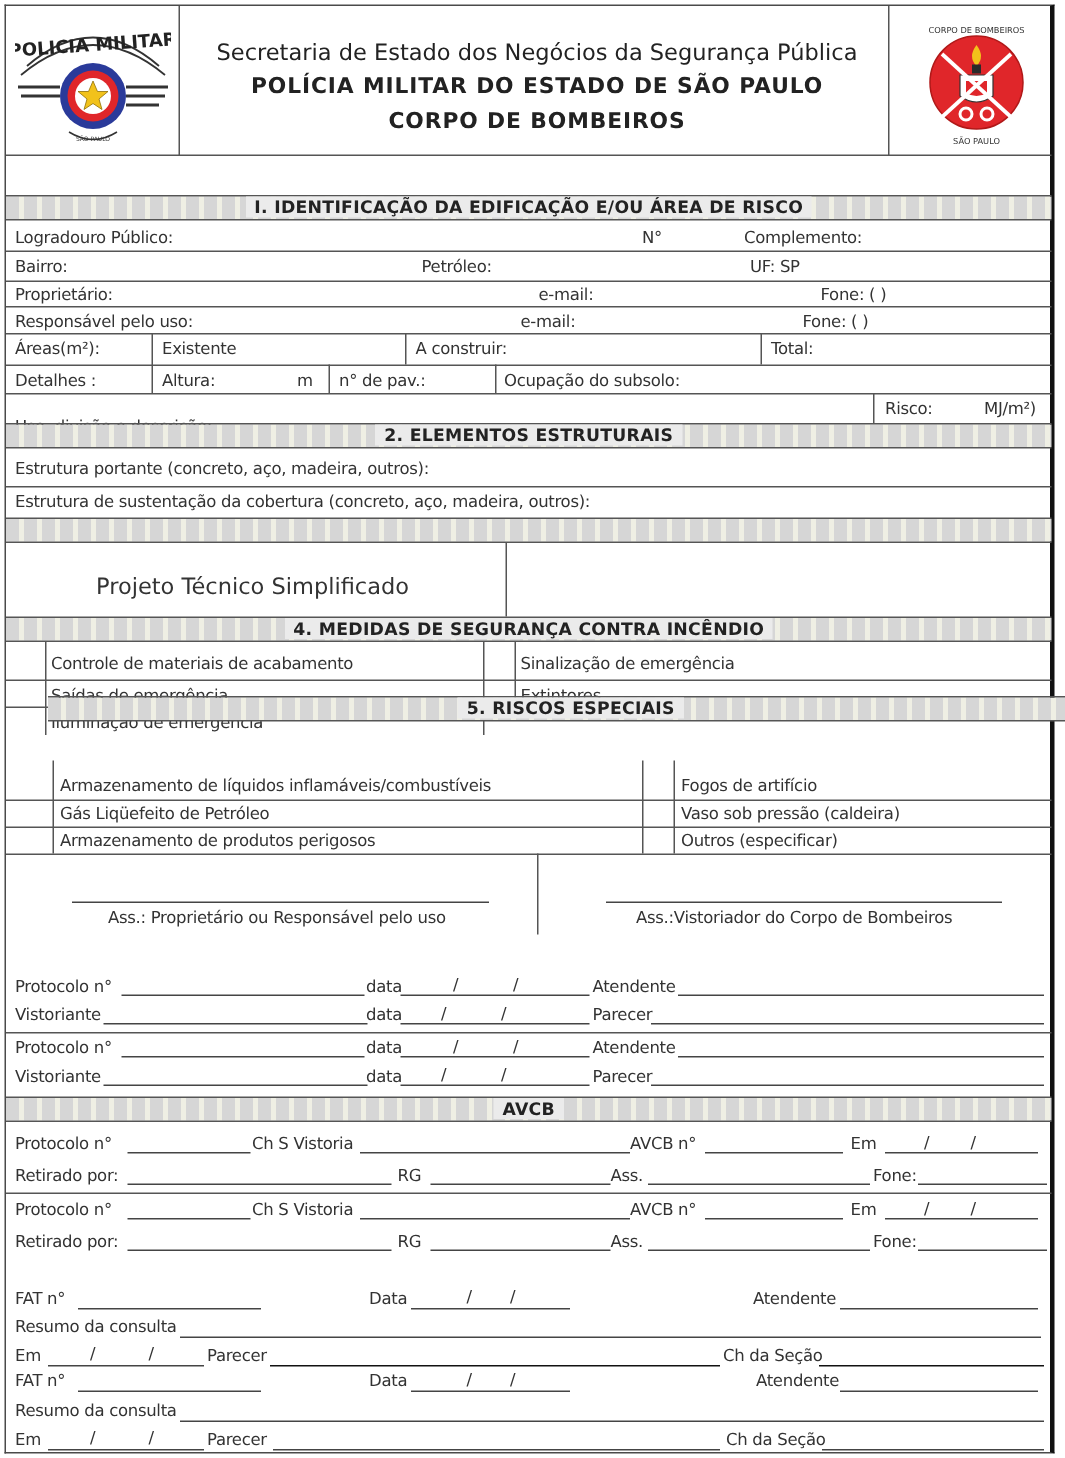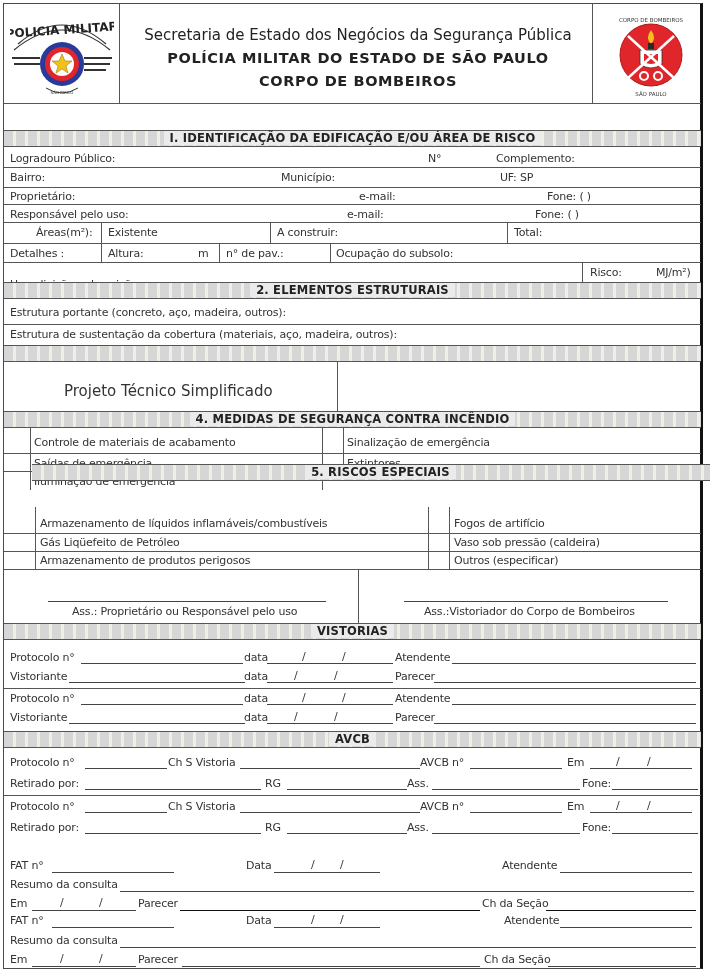--- a/index.html
+++ b/index.html
@@ -87,35 +87,35 @@
   <div class="hline" style="left:0;top:200px;width:697px;"></div>
   <div class="hline" style="left:0;top:218px;width:697px;"></div>
   <div class="hline" style="left:0;top:239px;width:697px;"></div>
   <div class="hline" style="left:0;top:258px;width:697px;"></div>
 
   <div class="abs txt" style="left:6px;top:148px;">Logradouro Público:</div>
   <div class="abs txt" style="left:424px;top:148px;">N°</div>
   <div class="abs txt" style="left:492px;top:148px;">Complemento:</div>
 
   <div class="abs txt" style="left:6px;top:167px;">Bairro:</div>
-  <div class="abs txt" style="left:277px;top:167px;">Município:</div>
+  <div class="abs txt" style="left:277px;top:167px;">Petróleo:</div>
   <div class="abs txt" style="left:496px;top:167px;">UF: SP</div>
 
   <div class="abs txt" style="left:6px;top:186px;">Proprietário:</div>
   <div class="abs txt" style="left:355px;top:186px;">e-mail:</div>
   <div class="abs txt" style="left:543px;top:186px;">Fone: (   )</div>
 
   <div class="abs txt" style="left:6px;top:204px;">Responsável pelo uso:</div>
   <div class="abs txt" style="left:343px;top:204px;">e-mail:</div>
   <div class="abs txt" style="left:531px;top:204px;">Fone: (   )</div>
 
   <div class="vline" style="left:97px;top:218px;height:40px;"></div>
   <div class="vline" style="left:266px;top:218px;height:21px;"></div>
   <div class="vline" style="left:503px;top:218px;height:21px;"></div>
-  <div class="abs txt" style="left:6px;top:222px;margin-left:26px;">Áreas(m²):</div>
+  <div class="abs txt" style="left:6px;top:222px;">Áreas(m²):</div>
   <div class="abs txt" style="left:104px;top:222px;">Existente</div>
   <div class="abs txt" style="left:273px;top:222px;">A construir:</div>
   <div class="abs txt" style="left:510px;top:222px;">Total:</div>
 
   <div class="vline" style="left:215px;top:239px;height:19px;"></div>
   <div class="vline" style="left:326px;top:239px;height:19px;"></div>
   <div class="abs txt" style="left:6px;top:243px;">Detalhes :</div>
   <div class="abs txt" style="left:104px;top:243px;">Altura:</div>
   <div class="abs txt" style="left:194px;top:243px;">m</div>
   <div class="abs txt" style="left:222px;top:243px;">n° de pav.:</div>
@@ -124,21 +124,21 @@
   <div class="vline" style="left:578px;top:258px;height:20px;"></div>
   <div class="abs txt" style="left:6px;top:262px;margin-top:12px;">Uso, divisão e descrição:</div>
   <div class="abs txt" style="left:586px;top:262px;">Risco:</div>
   <div class="abs txt" style="left:652px;top:262px;">MJ/m²)</div>
 
   <div class="band" style="top:278px;">
     <div class="band-title center"><span>2. ELEMENTOS ESTRUTURAIS</span></div>
   </div>
   <div class="abs txt" style="left:6px;top:302px;">Estrutura portante (concreto, aço, madeira, outros):</div>
   <div class="hline" style="left:0;top:320px;width:697px;"></div>
-  <div class="abs txt" style="left:6px;top:324px;">Estrutura de sustentação da cobertura (materiais, aço, madeira, outros):</div>
+  <div class="abs txt" style="left:6px;top:324px;">Estrutura de sustentação da cobertura (concreto, aço, madeira, outros):</div>
 
   <div class="band" style="top:341px;">
   </div>
   <div class="vline" style="left:333px;top:358px;height:49px;"></div>
   <div class="abs" style="left:60px;top:378px;font-size:15px;color:#333;white-space:nowrap;">Projeto Técnico Simplificado</div>
   <div class="abs" style="left:334px;top:358px;width:363px;height:49px;"></div>
 
   <div class="band" style="top:407px;">
     <div class="band-title center"><span>4. MEDIDAS DE  SEGURANÇA CONTRA INCÊNDIO</span></div>
   </div>
@@ -183,23 +183,20 @@
   <div class="abs txt" style="left:450px;top:532px;">Vaso sob pressão (caldeira)</div>
   <div class="abs" style="left:425px;top:548px;width:20px;height:17px;"></div>
   <div class="abs txt" style="left:450px;top:550px;"> Outros (especificar)</div>
 
   <div class="vline" style="left:354px;top:565px;height:54px;"></div>
   <div class="uline" style="left:44px;top:597px;width:278px;"></div>
   <div class="abs txt" style="left:68px;top:601px;">Ass.: Proprietário ou Responsável pelo uso</div>
   <div class="uline" style="left:400px;top:597px;width:264px;"></div>
   <div class="abs txt" style="left:420px;top:601px;">Ass.:Vistoriador do Corpo de Bombeiros</div>
 
-  <div class="band" style="top:619px;">
-    <div class="band-title center"><span>VISTORIAS</span></div>
-  </div>
 
   <div class="abs txt" style="left:6px;top:647px;">Protocolo n°</div>
   <div class="uline" style="left:77px;top:659px;width:162px;"></div>
   <div class="abs txt" style="left:240px;top:647px;">data</div>
   <div class="uline" style="left:263px;top:659px;width:126px;"></div>
   <div class="abs txt" style="left:298px;top:646px;">/</div>
   <div class="abs txt" style="left:338px;top:646px;">/</div>
   <div class="abs txt" style="left:391px;top:647px;">Atendente</div>
   <div class="uline" style="left:448px;top:659px;width:244px;"></div>
 

